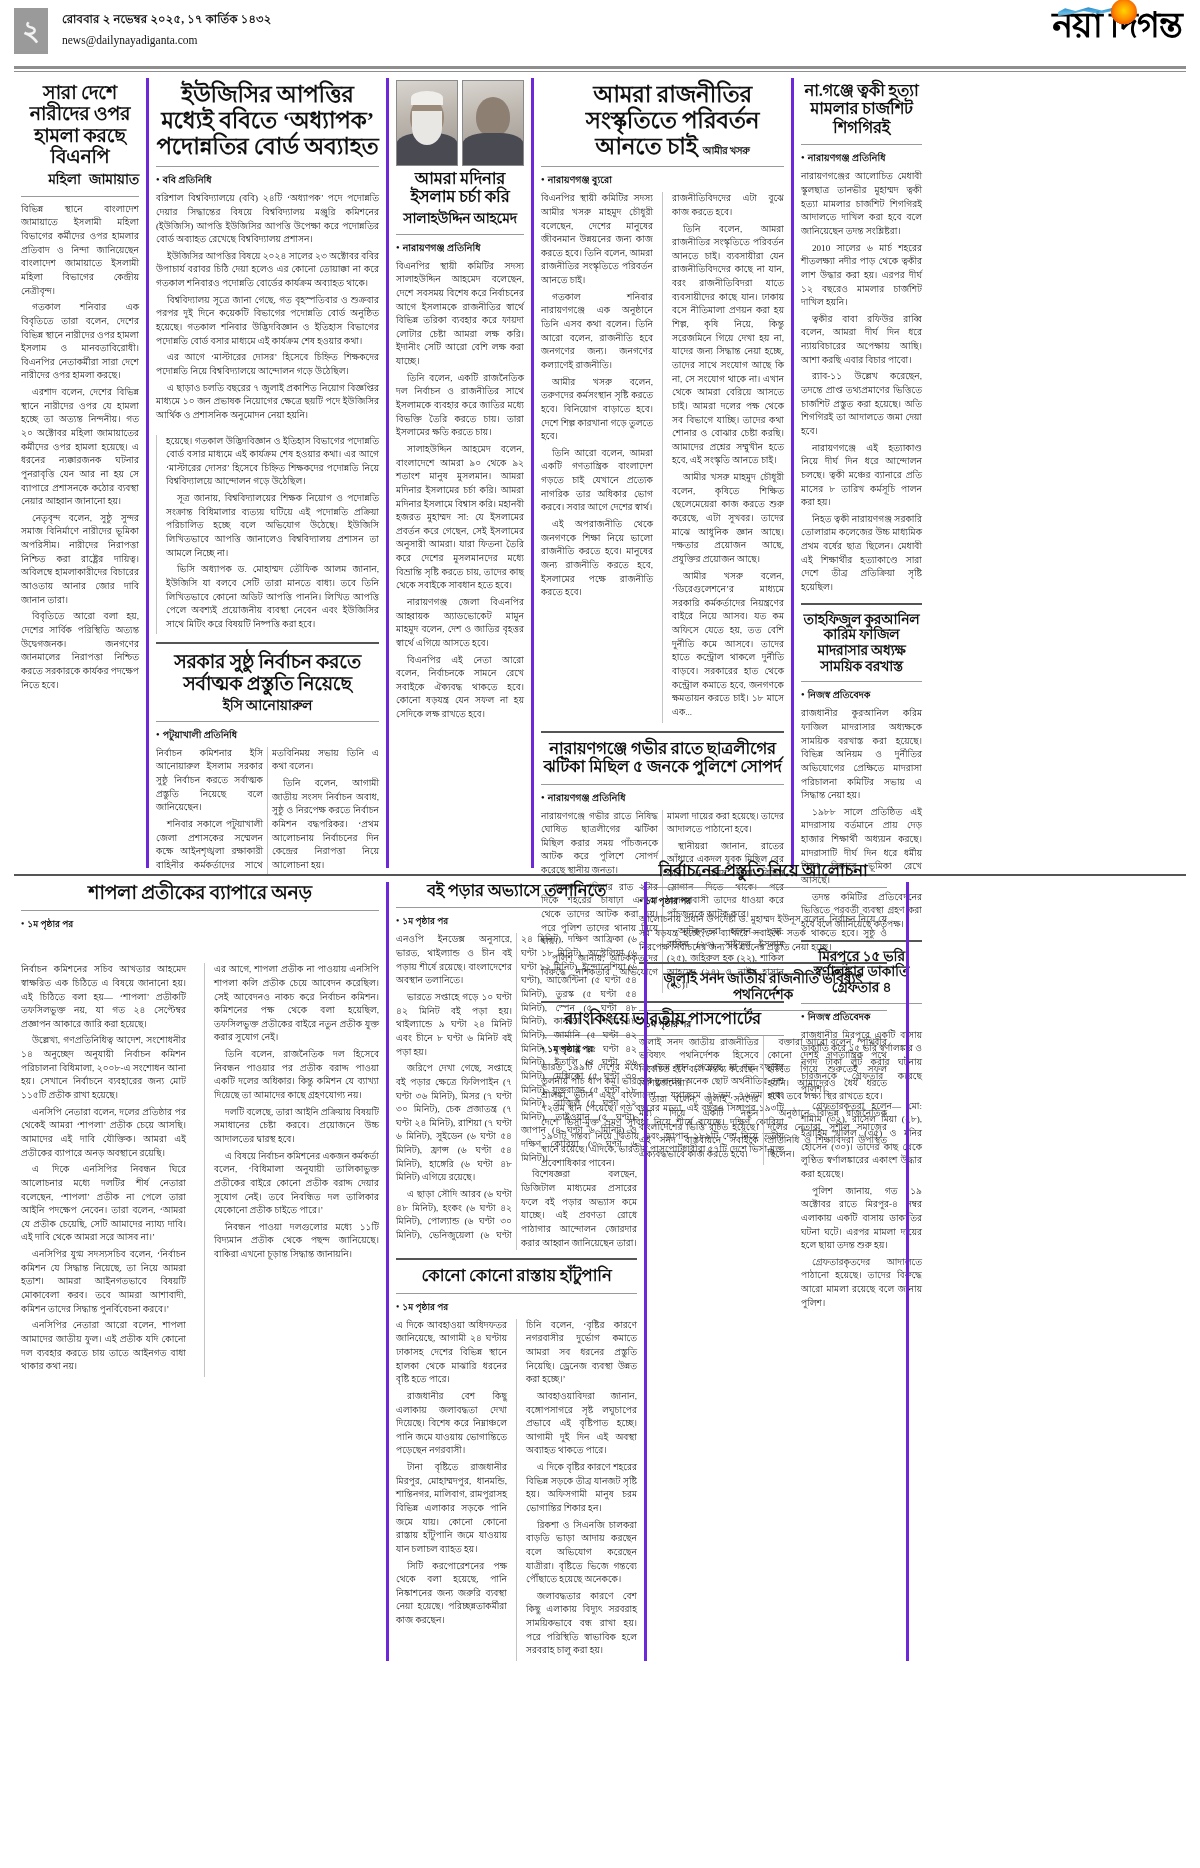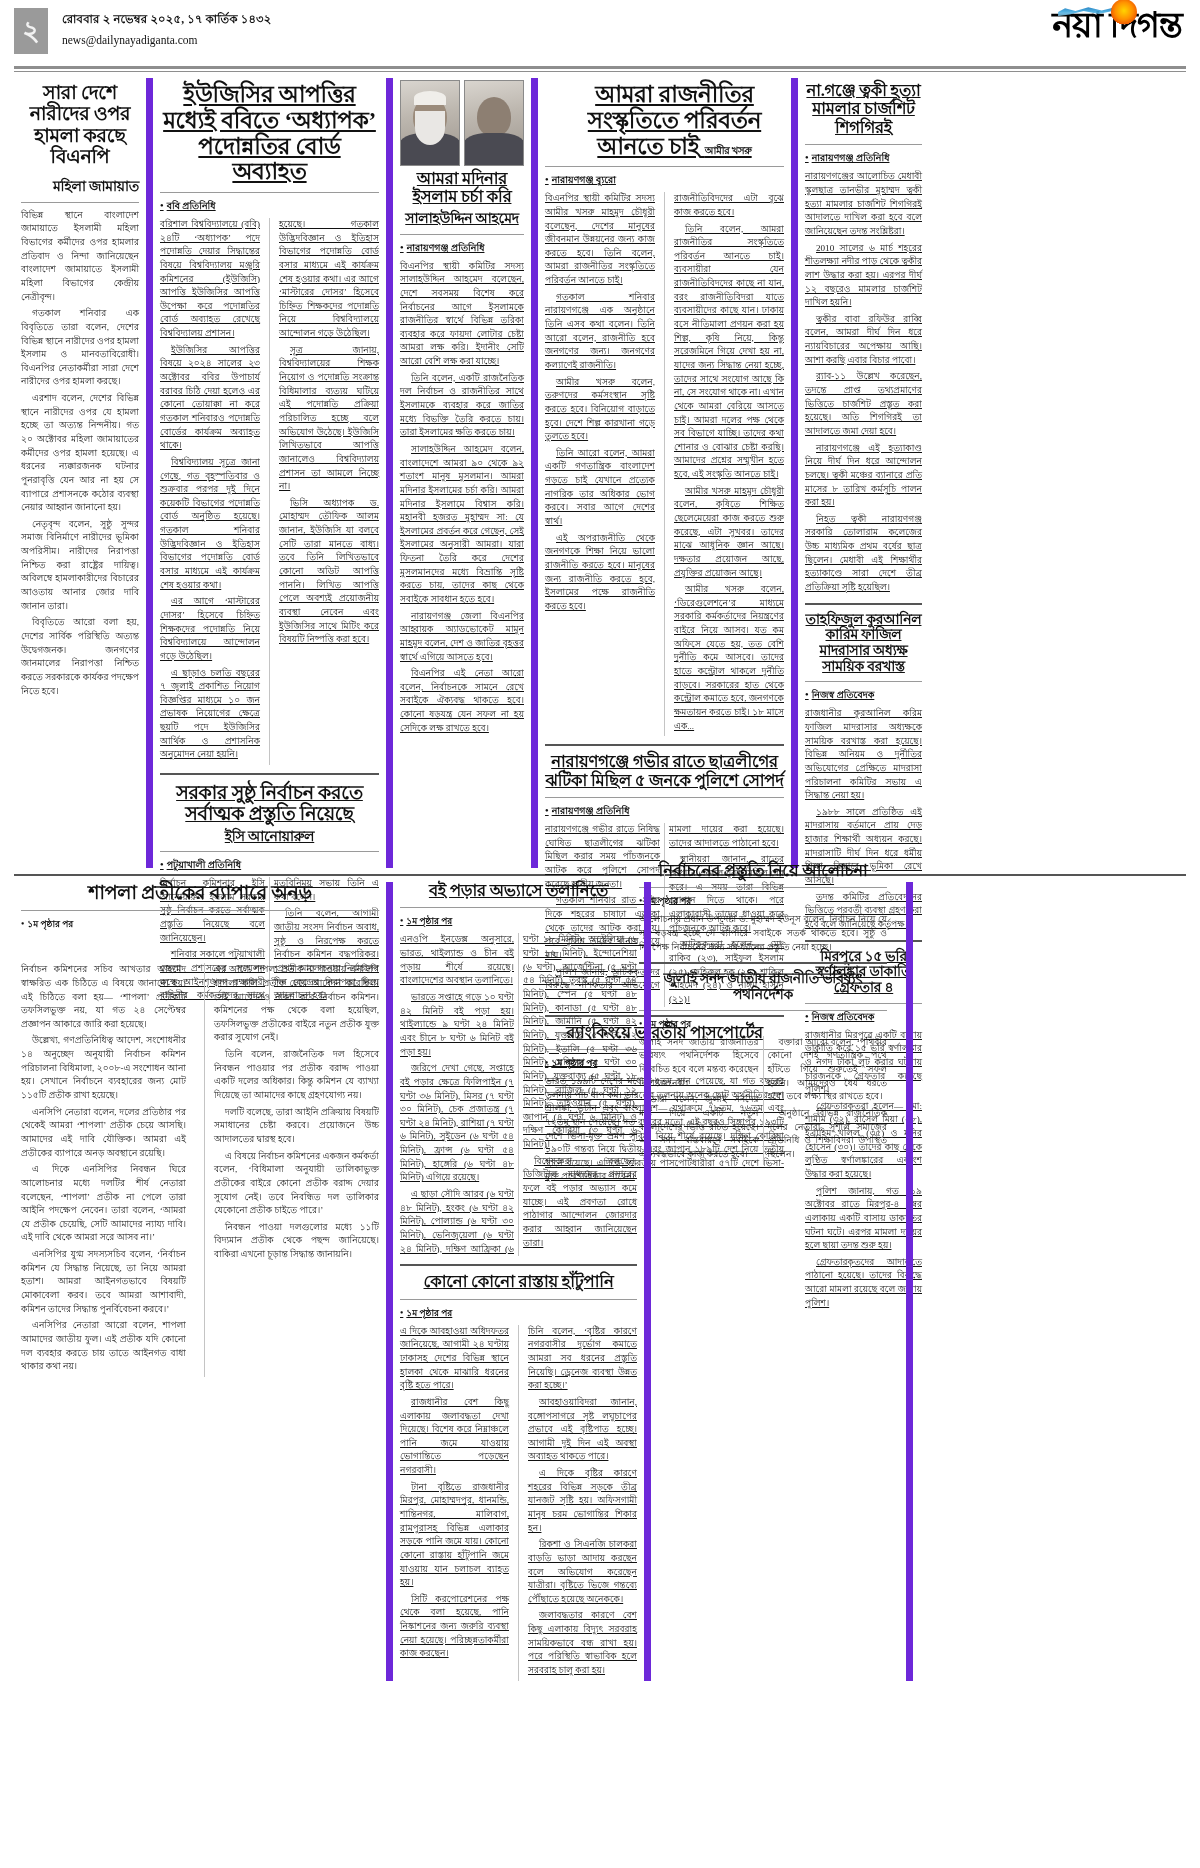--- a/index.html
+++ b/index.html
@@ -40,21 +40,21 @@
   .logo-text{
     font-size:35px;font-weight:700;line-height:1;letter-spacing:-1px;
     font-family:"Liberation Serif",serif;color:#000;
   }
   .rule-top{height:3px;background:#8e8e8e;margin:4px 0 0 0;}
   .rule-top2{height:1px;background:#8e8e8e;margin-top:2px;}
 
   
   .band{display:flex;box-sizing:border-box;}
   .col{box-sizing:border-box;padding:0 7px;position:relative;}
-  .col + .col{border-left:7px solid #6d28d9;text-decoration:underline;}
+  .col + .col{border-left:3px solid #6d28d9;}
 
   .hl{
     font-weight:700;text-align:center;line-height:1.12;
     font-family:"Liberation Serif",serif;letter-spacing:-.3px;
   }
   .hl-xl{font-size:23px;}
   .hl-lg{font-size:19px;}
   .hl-md{font-size:16.5px;}
   .hl-sm{font-size:14px;}
   .byline{font-size:9.5px;font-weight:700;margin:5px 0 4px;}
@@ -119,36 +119,36 @@
       </div>
     </div>
   </div>
   <div class="rule-top"></div>
   <div class="rule-top2"></div>
 
   <div class="band" style="margin-top:6px;height:790px;">
 
     <div class="col" style="width:132px;">
       <div class="hl hl-lg" style="margin-top:4px;">সারা দেশে নারীদের ওপর  হামলা করছে বিএনপি</div>
-      <div class="hl hl-sm" style="margin-top:12px;text-align:right;">মহিলা জামায়াত</div>
+      <div class="hl hl-sm" style="margin-top:6px;text-align:right;font-family:Liberation Mono, monospace;">মহিলা জামায়াত</div>
       <hr class="hrule">
       <div class="body-txt">
         <p class="noind">বিভিন্ন স্থানে বাংলাদেশ জামায়াতে ইসলামী মহিলা বিভাগের কর্মীদের ওপর হামলার প্রতিবাদ ও নিন্দা জানিয়েছেন বাংলাদেশ জামায়াতে ইসলামী মহিলা বিভাগের কেন্দ্রীয় নেত্রীবৃন্দ।</p>
         <p>গতকাল শনিবার এক বিবৃতিতে তারা বলেন, দেশের বিভিন্ন স্থানে নারীদের ওপর হামলা ইসলাম ও মানবতাবিরোধী। বিএনপির নেতাকর্মীরা সারা দেশে নারীদের ওপর হামলা করছে।</p>
         <p>এরশাদ বলেন, দেশের বিভিন্ন স্থানে নারীদের ওপর যে হামলা হচ্ছে তা অত্যন্ত নিন্দনীয়। গত ২০ অক্টোবর মহিলা জামায়াতের কর্মীদের ওপর হামলা হয়েছে। এ ধরনের ন্যক্কারজনক ঘটনার পুনরাবৃত্তি যেন আর না হয় সে ব্যাপারে প্রশাসনকে কঠোর ব্যবস্থা নেয়ার আহ্বান জানানো হয়।</p>
         <p>নেতৃবৃন্দ বলেন, সুষ্ঠু সুন্দর সমাজ বিনির্মাণে নারীদের ভূমিকা অপরিসীম। নারীদের নিরাপত্তা নিশ্চিত করা রাষ্ট্রের দায়িত্ব। অবিলম্বে হামলাকারীদের বিচারের আওতায় আনার জোর দাবি জানান তারা।</p>
         <p>বিবৃতিতে আরো বলা হয়, দেশের সার্বিক পরিস্থিতি অত্যন্ত উদ্বেগজনক। জনগণের জানমালের নিরাপত্তা নিশ্চিত করতে সরকারকে কার্যকর পদক্ষেপ নিতে হবে।</p>
       </div>
     </div>
 
     <div class="col" style="width:240px;">
       <div class="hl hl-xl" style="margin-top:4px;">ইউজিসির আপত্তির মধ্যেই ববিতে ‘অধ্যাপক’ পদোন্নতির বোর্ড অব্যাহত</div>
       <hr class="hrule">
       <div class="byline">ববি প্রতিনিধি</div>
-      <div style="display:flex;gap:9px;">
+      <div style="display:flex;gap:9px;flex-direction:column;">
         <div style="flex:1 1 0;">
           <div class="body-txt">
             <p class="noind">বরিশাল বিশ্ববিদ্যালয়ে (ববি) ২৪টি ‘অধ্যাপক’ পদে পদোন্নতি দেয়ার সিদ্ধান্তের বিষয়ে বিশ্ববিদ্যালয় মঞ্জুরি কমিশনের (ইউজিসি) আপত্তি ইউজিসির আপত্তি উপেক্ষা করে পদোন্নতির বোর্ড অব্যাহত রেখেছে বিশ্ববিদ্যালয় প্রশাসন।</p>
             <p>ইউজিসির আপত্তির বিষয়ে ২০২৪ সালের ২৩ অক্টোবর ববির উপাচার্য বরাবর চিঠি দেয়া হলেও এর কোনো তোয়াক্কা না করে গতকাল শনিবারও পদোন্নতি বোর্ডের কার্যক্রম অব্যাহত থাকে।</p>
             <p>বিশ্ববিদ্যালয় সূত্রে জানা গেছে, গত বৃহস্পতিবার ও শুক্রবার পরপর দুই দিনে কয়েকটি বিভাগের পদোন্নতি বোর্ড অনুষ্ঠিত হয়েছে। গতকাল শনিবার উদ্ভিদবিজ্ঞান ও ইতিহাস বিভাগের পদোন্নতি বোর্ড বসার মাধ্যমে এই কার্যক্রম শেষ হওয়ার কথা।</p>
             <p>এর আগে ‘মাস্টারের দোসর’ হিসেবে চিহ্নিত শিক্ষকদের পদোন্নতি নিয়ে বিশ্ববিদ্যালয়ে আন্দোলন গড়ে উঠেছিল।</p>
             <p>এ ছাড়াও চলতি বছরের ৭ জুলাই প্রকাশিত নিয়োগ বিজ্ঞপ্তির মাধ্যমে ১০ জন প্রভাষক নিয়োগের ক্ষেত্রে ছয়টি পদে ইউজিসির আর্থিক ও প্রশাসনিক অনুমোদন নেয়া হয়নি।</p>
           </div>
         </div>
         <div style="flex:1 1 0;border-left:1px solid #c4c4c4;padding-left:9px;">

